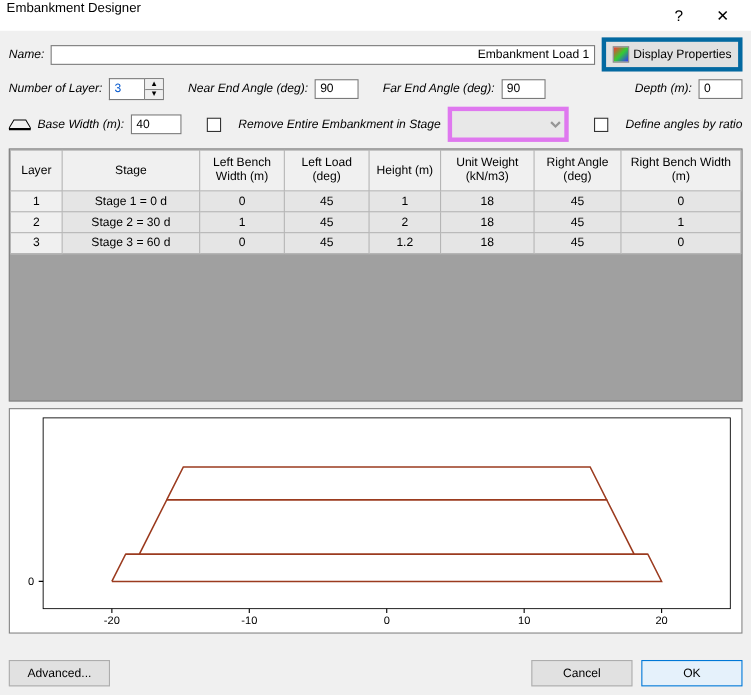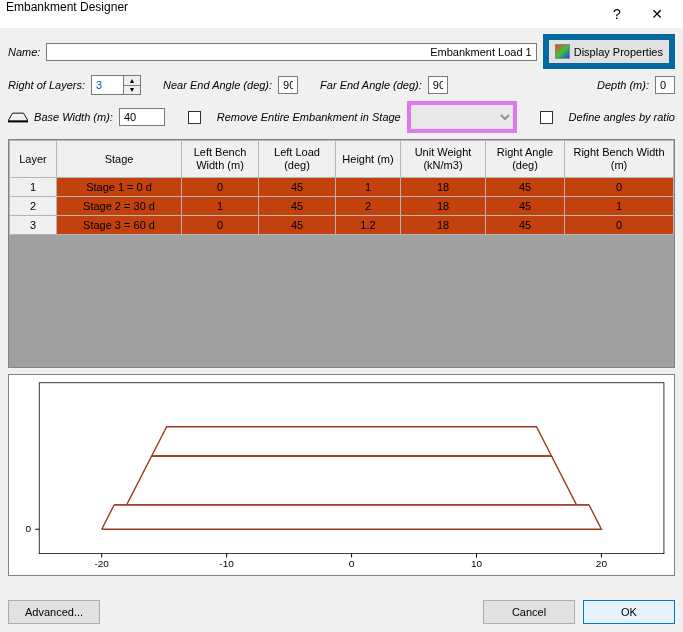--- a/index.html
+++ b/index.html
@@ -6,36 +6,36 @@
   .dialog{width:683px;height:632px;background:#f0f0f0;box-sizing:border-box;display:flex;flex-direction:column;overflow:hidden;position:relative;}
   .titlebar{height:28px;display:flex;align-items:flex-start;padding:0 6px;background:#fff;}
   .titlebar .title{font-size:12px;flex:0 0 auto;}
   .titlebar .spacer{flex:1;}
   .tb-btn{width:40px;height:28px;display:flex;align-items:center;justify-content:center;font-size:14px;}
   .content{padding:6px 8px 8px 8px;display:flex;flex-direction:column;flex:1;overflow:hidden;}
   .row{display:flex;align-items:center;margin-bottom:6px;gap:6px;}
   .row > label{white-space:nowrap;font-style:italic;}
   input[type=text].field{height:18px;border:1px solid #7a7a7a;background:#fff;padding:1px 4px;font:inherit;box-sizing:border-box;}
   .name-input{flex:1;text-align:right;}
-  .disp-btn{height:23px;border:6px solid #0369a1;background:#e1e1e1;padding:0 6px;display:flex;align-items:center;gap:4px;}
+  .disp-btn{height:23px;border:4px solid #0369a1;background:#e1e1e1;padding:0 6px;display:flex;align-items:center;gap:4px;}
   .disp-btn .swatch{width:13px;height:13px;background:linear-gradient(135deg,#f33,#3c3,#33f);border:1px solid #888;}
   .spin-wrap{display:flex;align-items:stretch;}
   .spin-wrap input{width:32px;height:20px;border:1px solid #7a7a7a;border-right:none;background:#fff;padding:1px 4px;font:inherit;box-sizing:border-box;color:#0055cc;}
   .spin-wrap input::selection{background:#0a64c8;color:#fff;}
   .spin-btns{width:16px;display:flex;flex-direction:column;border:1px solid #7a7a7a;}
   .spin-btns div{flex:1;display:flex;align-items:center;justify-content:center;background:#efefef;font-size:7px;line-height:1;}
   .spin-btns div:first-child{border-bottom:1px solid #7a7a7a;}
-  .small-input{width:20px;}
+  .small-input{width:40px;}
   .trapezoid-icon{width:26px;height:14px;}
   .checkbox{width:13px;height:13px;border:1px solid #333;background:#fff;display:inline-block;vertical-align:middle;box-sizing:border-box;}
   .check-label{display:flex;align-items:center;gap:16px;}
   select.stage-select{height:22px;border:4px solid #d946ef;background:#e5e5e5;color:#707070;font:inherit;padding:12px 4px;width:110px;text-decoration:underline;}
   
   .grid-wrap{border:1px solid #828282;background:#a0a0a0;height:228px;overflow:hidden;}
-  table.grid{border-collapse:collapse;width:100%;background:#c2410c;}
+  table.grid{border-collapse:collapse;width:100%;background:#e5e5e5;}
   table.grid th,table.grid td{border:1px solid #b5b5b5;text-align:center;font-size:11px;padding:3px 2px;font-weight:normal;}
   table.grid th{background:#f0f0f0;height:30px;line-height:1.15;}
   table.grid td.rowhdr{background:#f0f0f0;}
   
   .chart-wrap{border:1px solid #828282;background:#fff;flex:1;margin-top:6px;min-height:200px;position:relative;}
   svg.chart{width:100%;height:100%;display:block;}
   
   .bottom{display:flex;align-items:flex-end;margin-top:24px;gap:8px;}
   .bottom .spacer{flex:1;}
   .btn{height:22px;width:90px;border:1px solid #adadad;background:#e1e1e1;font:inherit;display:flex;align-items:center;justify-content:center;}
@@ -59,21 +59,21 @@
     <div class="row">
       <label>Name:</label>
       <input type="text" class="field name-input" value="Embankment Load 1" style="">
       <div class="disp-btn">
         <span class="swatch"></span>
         <span>Display Properties</span>
       </div>
     </div>
 
     <div class="row">
-      <label>Right of Layers:</label>
+      <label>Number of Layer:</label>
       <div class="spin-wrap">
         <input type="text" style="background: rgb(255, 255, 255);" value="3">
         <div class="spin-btns">
           <div>▲</div>
           <div>▼</div>
         </div>
       </div>
       <div style="width:10px"></div>
       <label>Near End Angle (deg):</label>
       <input type="text" class="field small-input" value="90" style="">

